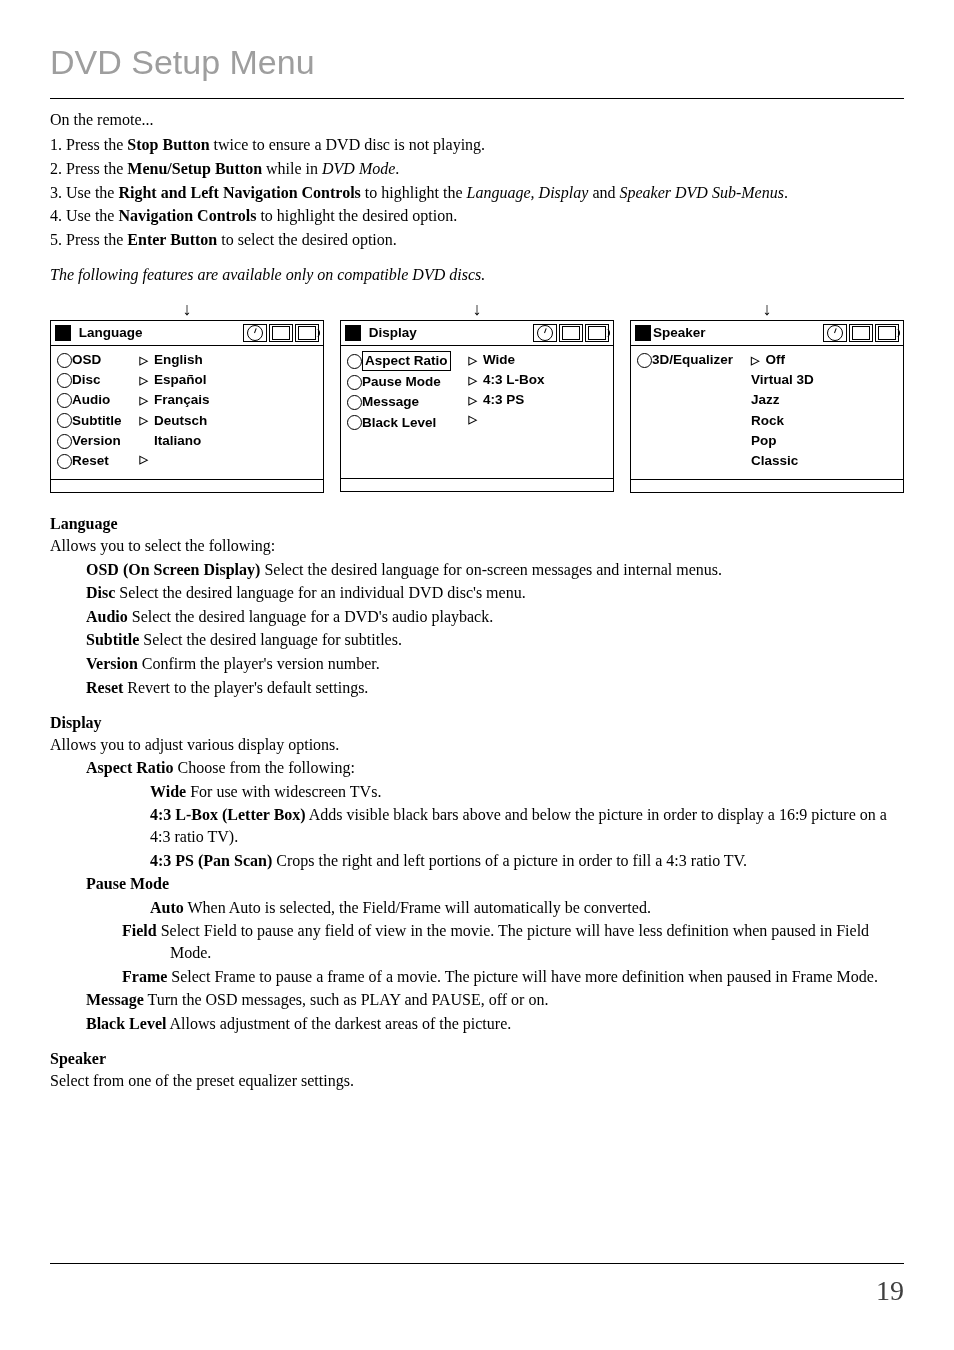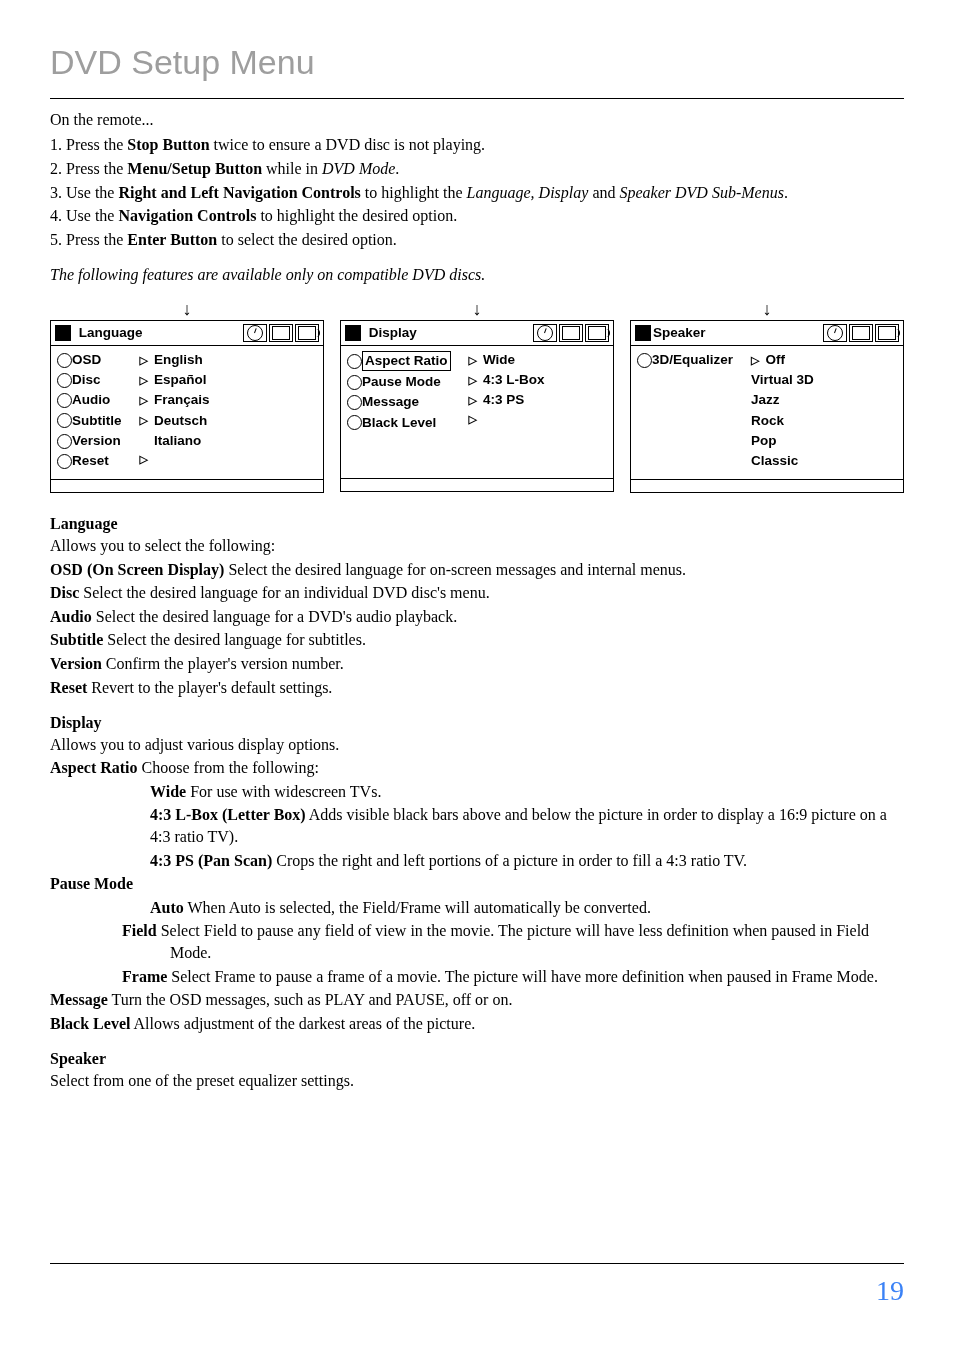--- a/index.html
+++ b/index.html
@@ -70,29 +70,29 @@
   .icon-grid::after { content:""; position:absolute; top:5px; left:-1px; height:1px; width:15px; background:#000; }
   .icon-grid.sel { background: #000; }
   .icon-clock { display:inline-block; width:14px; height:14px; border:1px solid #000; border-radius:50%; position:relative;}
   .icon-clock::after{content:"";position:absolute;left:6px;top:2px;width:1px;height:5px;background:#000;transform:rotate(20deg);transform-origin:bottom;}
   .icon-rect { display:inline-block; width:16px; height:12px; border:1px solid #000; }
   .icon-spk { display:inline-block; width:16px; height:12px; border:1px solid #000; position:relative;}
   .icon-spk::after{content:"";position:absolute;right:-5px;top:2px;width:3px;height:8px;border-right:1px solid #000;border-radius:0 8px 8px 0;}
   .icon-radio { display:inline-block; width:13px; height:13px; border:1.5px solid #000; border-radius:50%; }
   h3.section { font-family:"Times New Roman"; font-weight:bold; font-size:16px; margin: 14px 0 0 0;}
   .para { margin: 0 0 2px 0; }
-  .indent1 { text-indent: 0; }
+  .indent1 { margin-left: 36px; text-indent: 0; }
   .indent2 { margin-left: 100px; text-indent: 0; }
   .wrap-hang { padding-left: 120px; text-indent: -48px; }
   .page-num {
     position: absolute;
     bottom: 40px;
     right: 50px;
     font-size: 28px;
-    color: #3b82f6;
+    color: #404040;
     font-family: "Times New Roman", serif;
   }
   .bottom-rule {
     position: absolute;
     bottom: 86px;
     left: 50px;
     right: 50px;
     border-top: 1px solid #000;
   }
   .b { font-weight: bold; }

